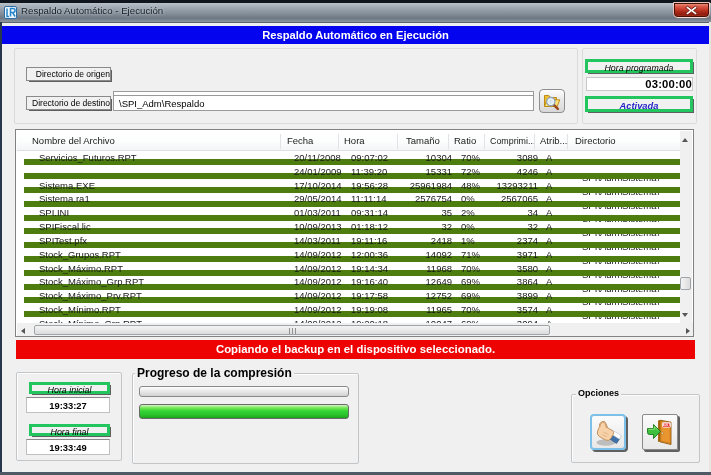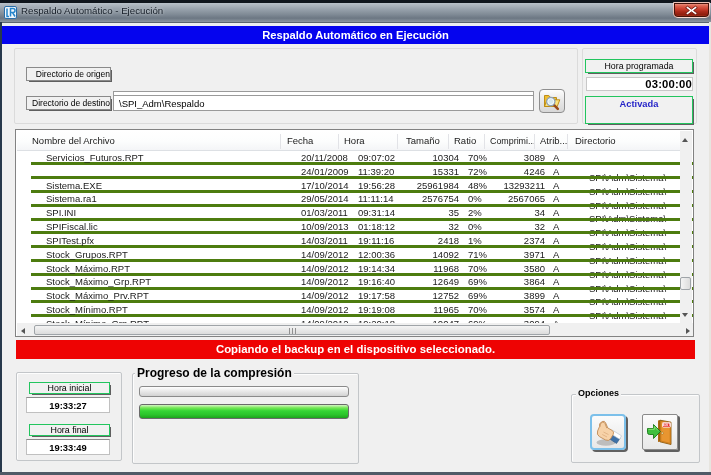--- a/index.html
+++ b/index.html
@@ -36,36 +36,36 @@
 .lblbtn { background:#f1f1f1; border:1px solid #8a8a8a; box-shadow:2px 2px 0 -1px #5f5f5f;
   font-size:8.5px; color:#000; text-align:right; white-space:nowrap; }
 #lbl1 { left:26px; top:67px; width:85px; height:14px; line-height:13px; }
 #lbl2 { left:26px; top:96px; width:85px; height:14px; line-height:13px; }
 .tfield { background:#fff; border:1px solid #9a9a9a; font-size:9.5px; color:#000; }
 #tf1 { left:113px; top:66px; width:421px; height:16px; line-height:15px; padding-left:22px;margin-top:25px; }
 #tf2 { left:113px; top:95px; width:421px; height:16px; line-height:15px; padding-left:5px; }
 #browse { left:539px; top:89px; width:26px; height:24px; border:1px solid #8f8f8f; border-radius:4px;
   background:linear-gradient(180deg,#fdfdfd,#e9e9e9 45%,#d7d7d7); }
 
-.btn3d { background:#f1f1f1; border:1px solid #22c55e; box-shadow:2px 2px 0 -1px #5f5f5f;
-  text-align:center; color:#000; }
+.btn3d { background:#f1f1f1; border:3px solid #22c55e; box-shadow:2px 2px 0 -1px #5f5f5f;
+  text-align:center; color:#000;font-style:italic; }
 #hpbtn { left:585px; top:59px; width:108px; height:14px; font-size:8.8px; line-height:13px; }
 #timebox { left:586px; top:77px; width:107px; height:14px; background:#fff; border:1px solid #c8c8c8;
   font-size:11.3px; font-weight:bold; text-align:right; line-height:13px; letter-spacing:0.2px; }
-#actbtn { left:585px; top:96px; width:108px; height:28px; font-size:9.3px; font-weight:bold;
+#actbtn { left:585px; top:96px; width:108px; height:16px; font-size:9.3px; font-weight:bold;
   color:#2524c8; line-height:15px; }
 
 
 #tablebox { left:15px; top:129px; width:679px; height:208px; border:1px solid #828282; background:#fff; overflow:hidden; }
 #thead { position:absolute; left:1px; top:1px; width:665px; height:20px;
   background:linear-gradient(180deg,#ffffff 0%,#fcfdfd 55%,#f4f5f7 100%); border-bottom:1px solid #dde0e4; }
 .hsep { position:absolute; top:3px; width:1px; height:15px; background:#e2e3e7; }
 #thead span { position:absolute; top:4px; font-size:9.5px; color:#1a1a1a; white-space:nowrap; }
-.trow { position:absolute; left:15px; width:665px; height:13.9px; font-size:9.5px; color:#1a1a1a;
-  border-bottom:3px solid #4d7c0f; }
+.trow { position:absolute; left:8px; width:665px; height:13.9px; font-size:9.5px; color:#1a1a1a;
+  border-bottom:6px solid #4d7c0f; }
 .trow span { position:absolute; top:0.5px; white-space:nowrap; }
 .c-name { left:15px; }
 .c-fecha { left:270px; }
 .c-hora { left:327px; }
 .c-tam { right:237px; }
 .c-ratio { left:437px; }
 .c-comp { right:151px; }
 .c-atr { left:522px; }
 .c-dir { left:558px;margin-top:20px; }
 

